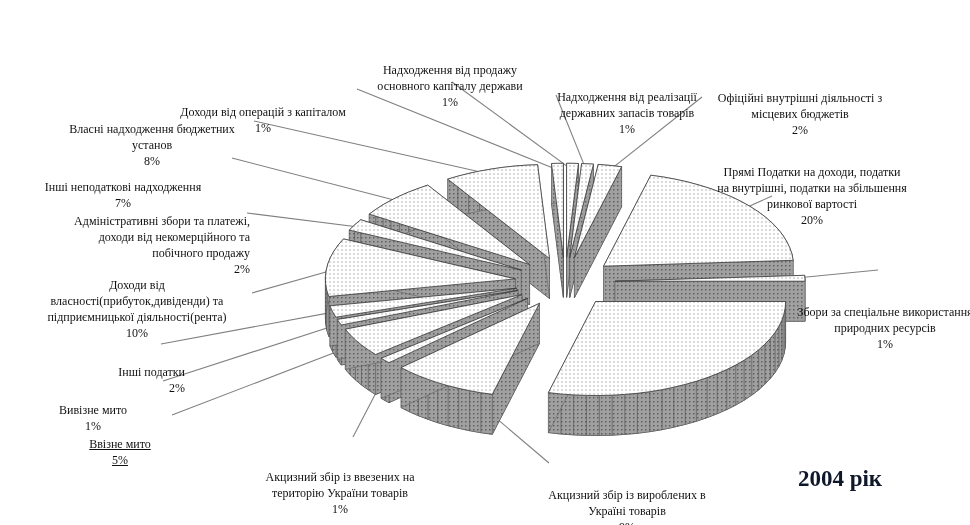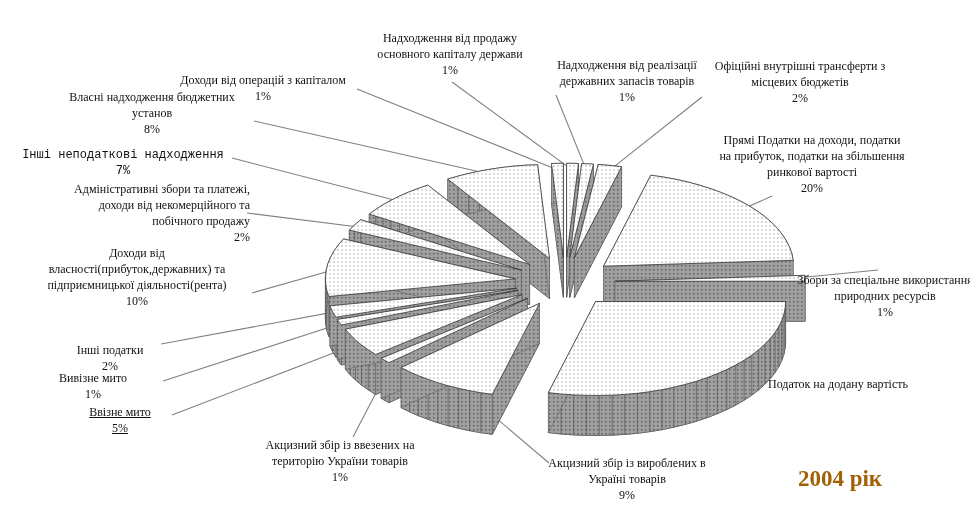--- a/index.html
+++ b/index.html
@@ -1,25 +1,25 @@
 <!DOCTYPE html>
 <html><head>
 <meta charset="utf-8">
 <style>
   html,body{margin:0;padding:0;background:#ffffff;}
   body{width:970px;height:525px;position:relative;overflow:hidden;
        font-family:"Liberation Serif","DejaVu Serif",serif;}
   #stage{position:absolute;left:0;top:0;width:970px;height:525px;}
   #pie-svg{position:absolute;left:0;top:0;}
   .lbl{position:absolute;text-align:center;color:#111;
-       font-size:12px;line-height:16px;}
+       font-size:12px;line-height:16px;margin-top:32px;}
   .lbl .name{white-space:pre-line;}
   .lbl .pct{white-space:nowrap;}
   #year-title{position:absolute;left:752px;top:466px;width:176px;
-       text-align:center;font-weight:bold;font-size:23px;color:#a16207;}
+       text-align:center;font-weight:bold;font-size:23px;color:#0f172a;}
 </style>
 </head>
 <body>
 
 <div id="stage">
   <svg id="pie-svg" width="970" height="525" viewBox="0 0 970 525">
       <defs>
         <pattern id="topPat" width="4" height="4" patternUnits="userSpaceOnUse">
           <rect width="4" height="4" fill="#ffffff"></rect>
           <rect x="1.5" y="1.5" width="1" height="1" fill="#6e6e6e"></rect>
@@ -247,73 +247,72 @@
         <div class="name">Надходження від продажу
 основного капіталу держави</div>
         <div class="pct">1%</div>
       </div>
       <div class="lbl" style="left: 527px; top: 57px; width: 200px;">
         <div class="name">Надходження від реалізації
 державних запасів товарів</div>
         <div class="pct">1%</div>
       </div>
       <div class="lbl" style="left: 675px; top: 58px; width: 250px;">
-        <div class="name">Офіційні внутрішні трансферти з
+        <div class="name">Офіційні внутрішні діяльності з
 місцевих бюджетів</div>
         <div class="pct">2%</div>
       </div>
       <div class="lbl" style="left: 707px; top: 132px; width: 210px;">
         <div class="name">Прямі Податки на доходи, податки
-на прибуток, податки на збільшення
+на внутрішні, податки на збільшення
 ринкової вартості</div>
         <div class="pct">20%</div>
       </div>
       <div class="lbl" style="left: 760px; top: 272px; width: 250px;">
         <div class="name">Збори за спеціальне використання
 природних ресурсів</div>
         <div class="pct">1%</div>
       </div>
       <div class="lbl" style="left: 718px; top: 376px; width: 240px;">
-        <div class="name">Податок на додану вартість</div>
       </div>
       <div class="lbl" style="left: 512px; top: 455px; width: 230px;">
         <div class="name">Акцизний збір із вироблених в
 Україні товарів</div>
         <div class="pct">9%</div>
       </div>
       <div class="lbl" style="left: 232.5px; top: 437px; width: 215px; text-align: center;">
         <div class="name">Акцизний збір із ввезених на
 територію України товарів</div>
         <div class="pct">1%</div>
       </div>
       <div class="lbl" style="left: 45px; top: 404px; width: 150px; text-decoration: underline;">
         <div class="name">Ввізне мито</div>
         <div class="pct">5%</div>
       </div>
       <div class="lbl" style="left: 18px; top: 370px; width: 150px;">
         <div class="name">Вивізне мито</div>
         <div class="pct">1%</div>
       </div>
-      <div class="lbl" style="left: 35px; top: 342px; width: 150px;">
+      <div class="lbl" style="left: 35px; top: 332px; width: 150px; text-align: right;">
         <div class="name">Інші податки</div>
         <div class="pct">2%</div>
       </div>
       <div class="lbl" style="left: 17px; top: 245px; width: 240px;">
         <div class="name">Доходи від
-власності(прибуток,державних) та
+власності(прибуток,дивіденди) та
 підприємницької діяльності(рента)</div>
         <div class="pct">10%</div>
       </div>
       <div class="lbl" style="left: 10px; top: 181px; width: 240px; text-align: right;">
         <div class="name">Адміністративні збори та платежі,
 доходи від некомерційного та
 побічного продажу</div>
         <div class="pct">2%</div>
       </div>
-      <div class="lbl" style="left: 10.5px; top: 147px; width: 225px; font-family: Liberation Mono, monospace;">
+      <div class="lbl" style="left: 10.5px; top: 147px; width: 225px;">
         <div class="name">Інші неподаткові надходження</div>
         <div class="pct">7%</div>
       </div>
       <div class="lbl" style="left: 44.5px; top: 89px; width: 215px; text-align: center;">
         <div class="name">Власні надходження бюджетних
 установ</div>
         <div class="pct">8%</div>
       </div>
       <div class="lbl" style="left: 155.5px; top: 72px; width: 215px; text-align: center;">
         <div class="name">Доходи від операцій з капіталом</div>

